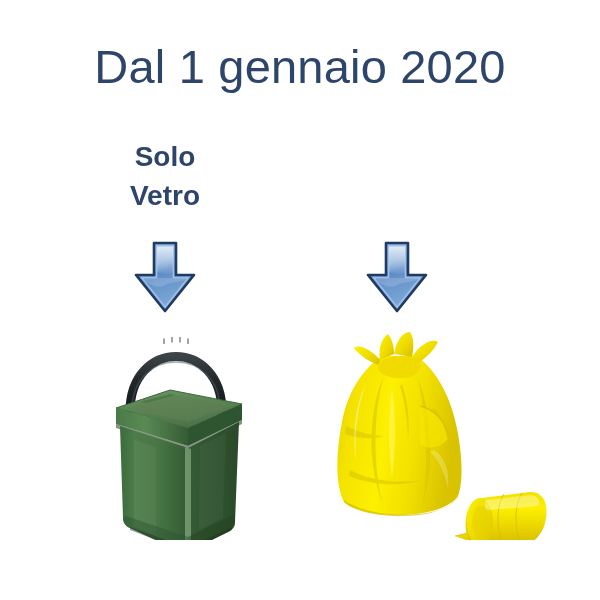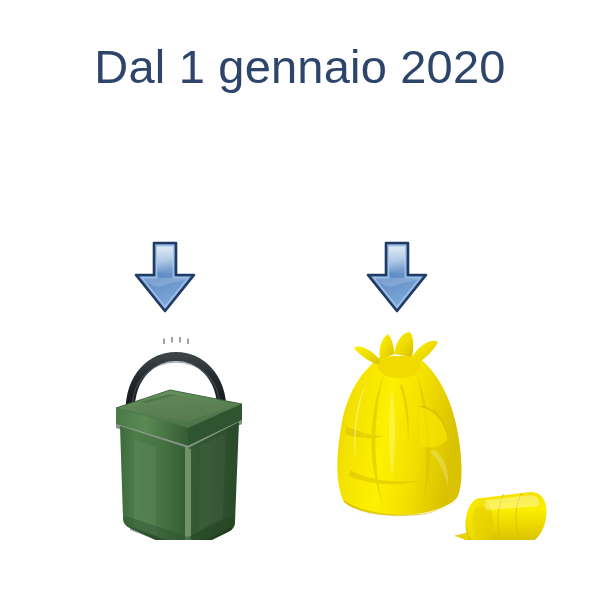--- a/index.html
+++ b/index.html
@@ -114,20 +114,22 @@
     font-style: italic;
   }
 </style>
 </head>
 <body>
 
 <div id="poster">
 
   <div class="title">Dal 1 gennaio 2020</div>
 
+  <div class="col-heading left">Solo
+Vetro</div>
 
 
   <div class="arrow left">
     <svg viewBox="0 0 76 76" width="76" height="76" aria-hidden="true">
       <defs>
         <linearGradient id="arrGradA" x1="0" y1="0" x2="0.35" y2="1">
           <stop offset="0%" stop-color="#9dbde2"></stop>
           <stop offset="38%" stop-color="#7ea7d6"></stop>
           <stop offset="52%" stop-color="#5e8cc6"></stop>
           <stop offset="100%" stop-color="#7fa8d8"></stop>

